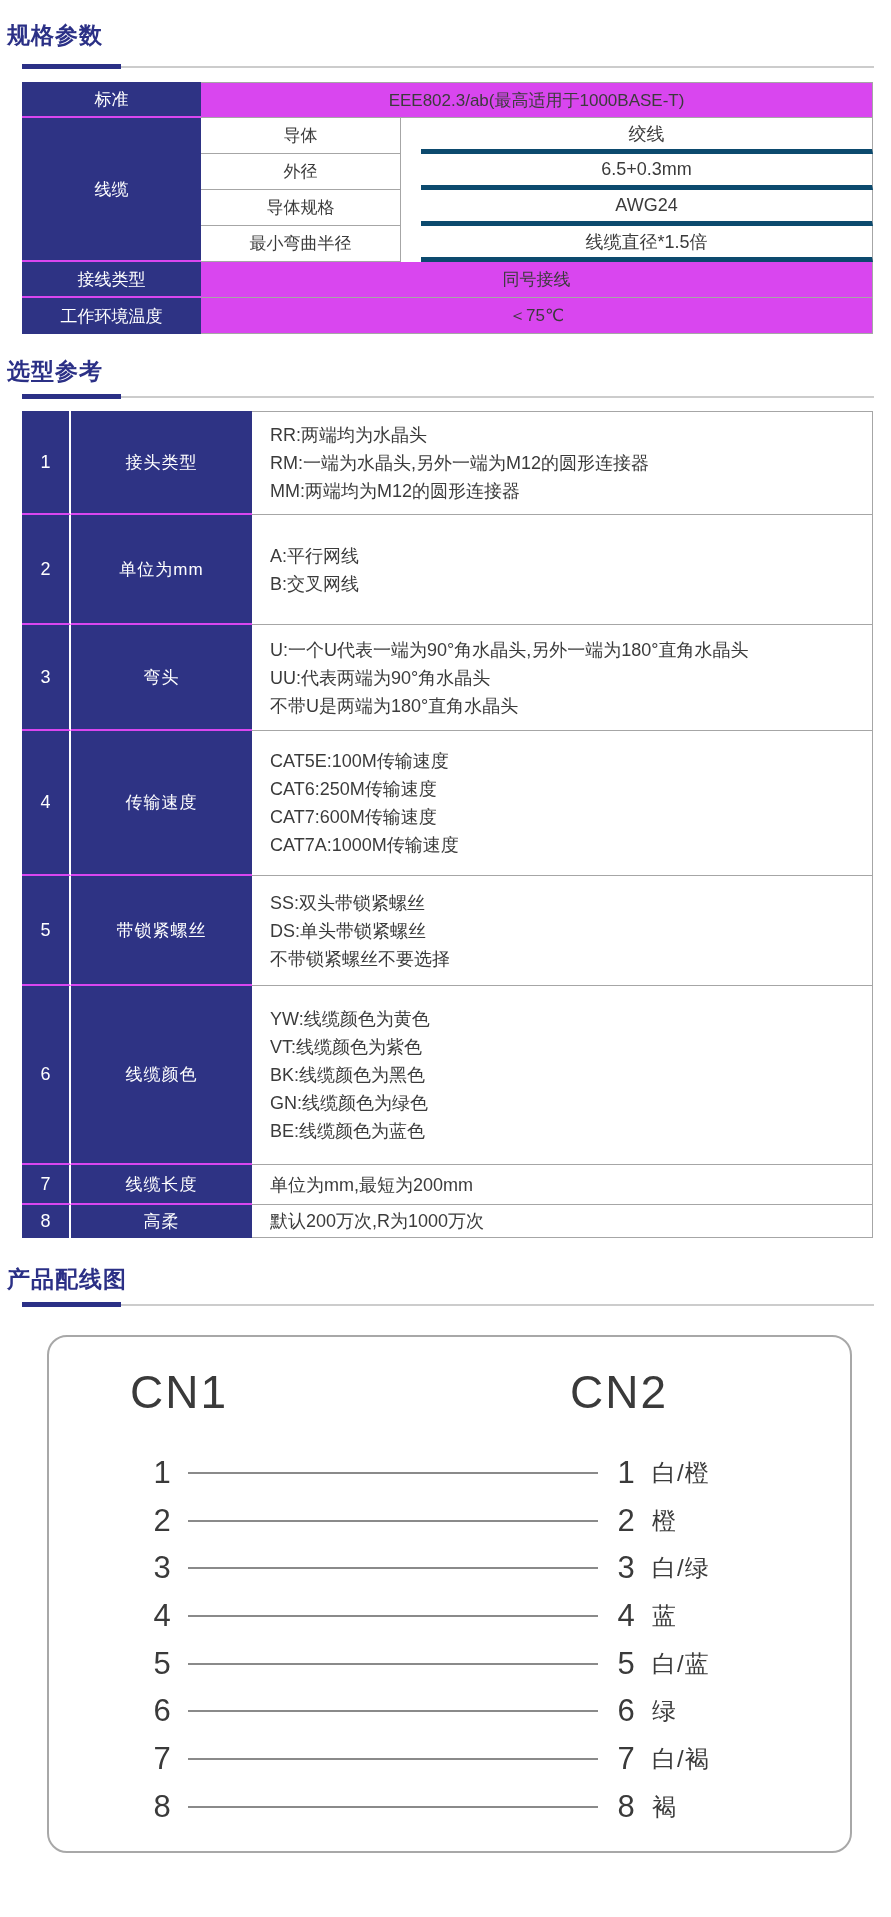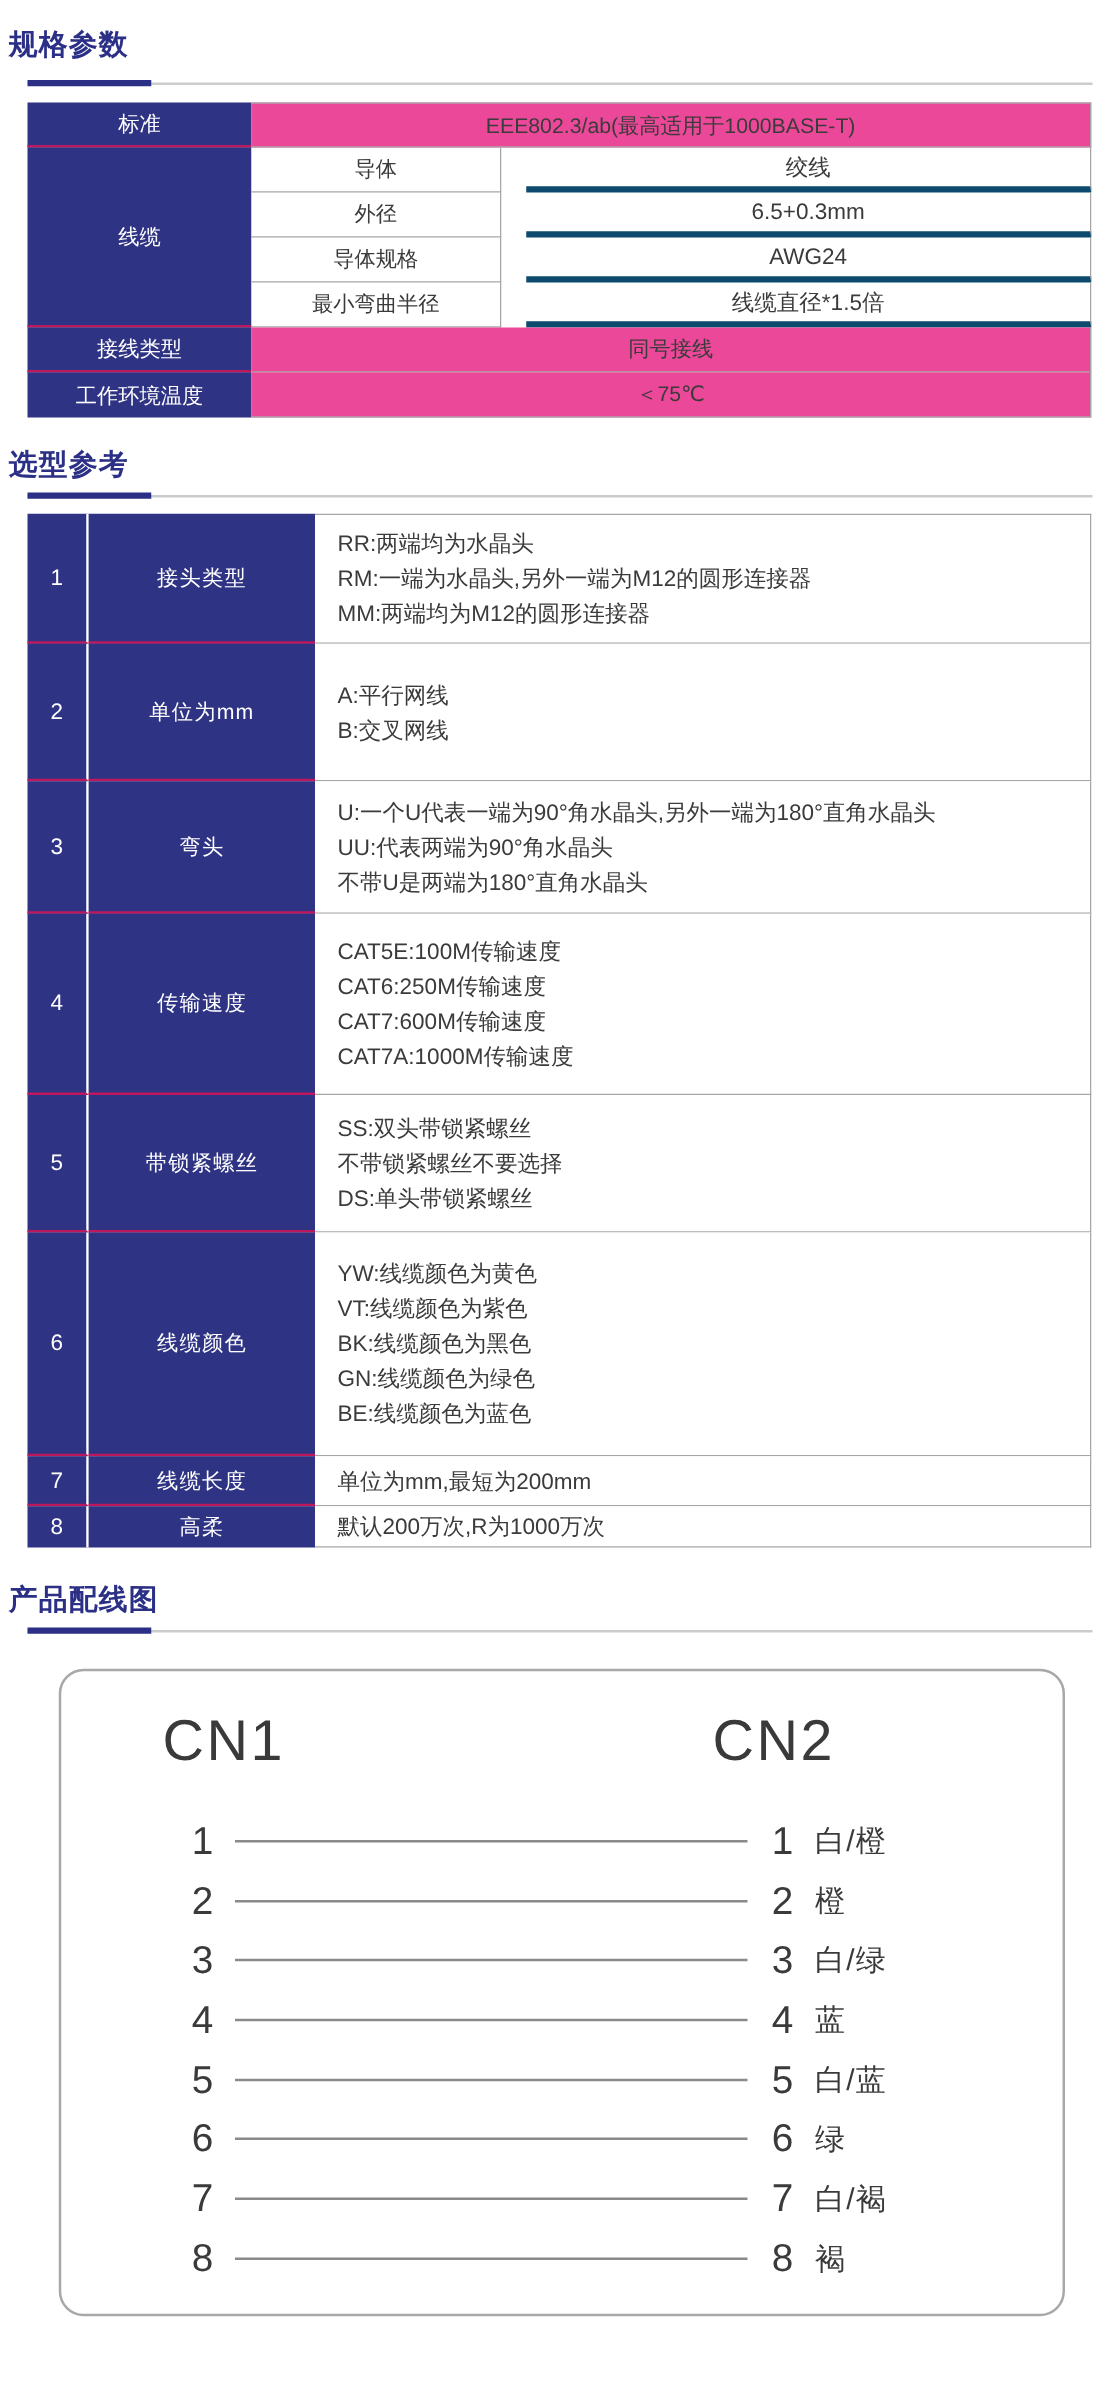--- a/index.html
+++ b/index.html
@@ -22,25 +22,25 @@
   .sec-underline{ position:relative; height:5px; margin:14px 17px 0 22px; }
   .sec-underline .gray{ position:absolute; left:0; right:0; top:2px; height:2px; background:#cccccc; }
   .sec-underline .navy{ position:absolute; left:0; top:0; width:99px; height:5px; background:#2b3086; }
   .sec-underline.u2{ margin-top:8px; }
   .sec-underline.u3{ margin-top:8px; }
 
   
   .spec-table{ width:851px; margin:13px 0 0 22px; }
   .spec-row{ display:flex; }
   .cell{ display:flex; align-items:center; justify-content:center; }
-  .blue{ background:#2e3384; color:#ffffff; font-size:17px; border-bottom:2px solid #be185d; }
+  .blue{ background:#2e3384; color:#ffffff; font-size:17px; border-bottom:2px solid #d946ef; }
   .blue.noborder{ border-bottom:none; }
   .spec-c1{ width:179px; flex:0 0 179px; }
   .spec-wide{ flex:1; color:#3b3b3b; font-size:17px;
-              border-bottom:1px solid #a6a6a6; border-right:1px solid #a6a6a6; background:#ec4899; }
+              border-bottom:1px solid #a6a6a6; border-right:1px solid #a6a6a6; background:#d946ef; }
   .spec-wide.bt{ border-top:1px solid #a6a6a6; }
   .h36{ height:36px; }
   .spec-sub{ flex:1; display:flex; flex-direction:column; }
   .sub-row{ display:flex; height:36px;gap:20px; }
   .sub-param{ width:200px; flex:0 0 200px; display:flex; align-items:center; justify-content:center;
               font-size:17px; color:#3b3b3b; border-right:1px solid #a6a6a6; border-bottom:1px solid #a6a6a6; }
   .sub-val{ flex:1; display:flex; align-items:center; justify-content:center;
             font-size:18px; color:#3b3b3b; border-bottom:5px solid #0c4a6e; border-right:1px solid #a6a6a6; }
 
   
@@ -166,22 +166,22 @@
             <div class="desc-line">CAT7:600M传输速度</div>
             <div class="desc-line">CAT7A:1000M传输速度</div>
           </div>
   </div>
 
   <div class="sel-row" style="height: 110px;">
     <div class="cell blue sel-num">5</div>
     <div class="cell blue sel-name">带锁紧螺丝</div>
     <div class="sel-desc">
             <div class="desc-line">SS:双头带锁紧螺丝</div>
+            <div class="desc-line">DS:单头带锁紧螺丝</div>
             <div class="desc-line">不带锁紧螺丝不要选择</div>
-            <div class="desc-line">DS:单头带锁紧螺丝</div>
           </div>
   </div>
 
   <div class="sel-row" style="height: 179px;">
     <div class="cell blue sel-num">6</div>
     <div class="cell blue sel-name">线缆颜色</div>
     <div class="sel-desc">
             <div class="desc-line">YW:线缆颜色为黄色</div>
             <div class="desc-line">VT:线缆颜色为紫色</div>
             <div class="desc-line">BK:线缆颜色为黑色</div>

